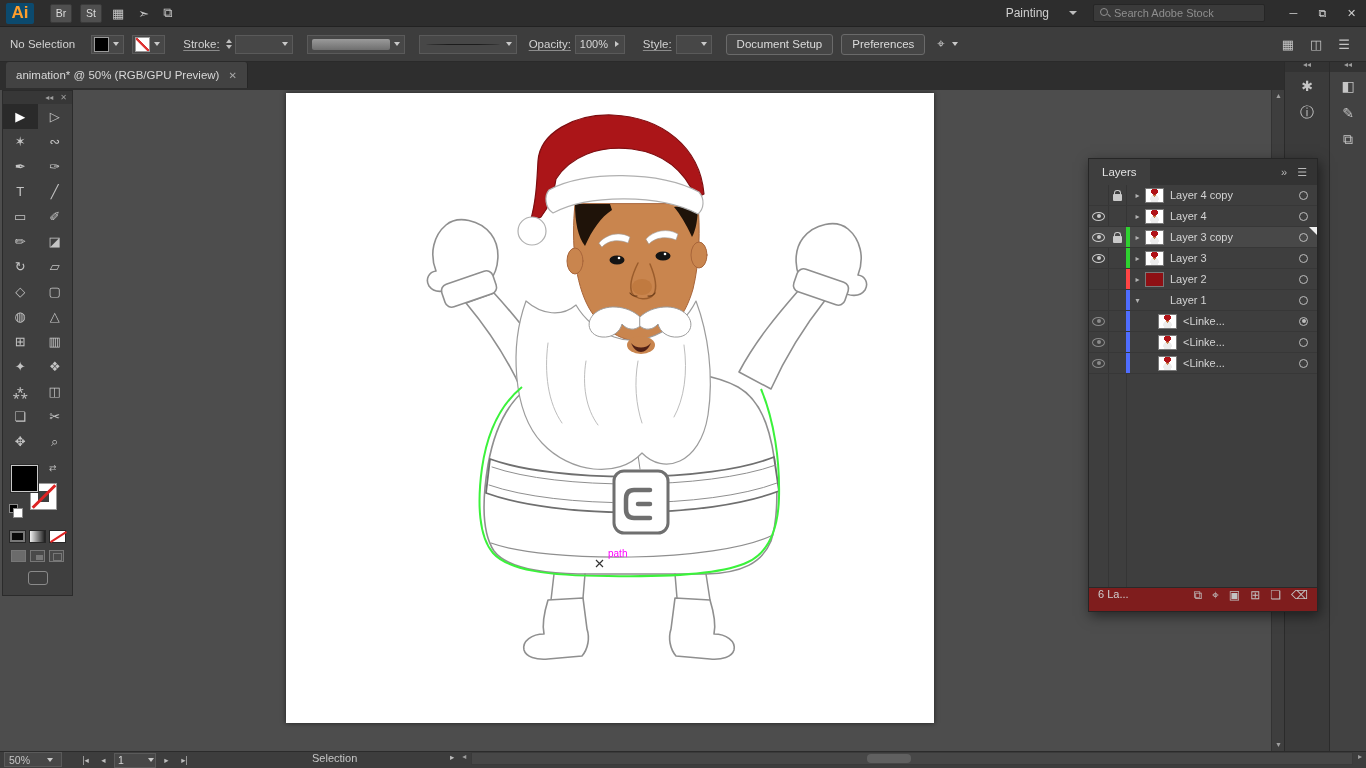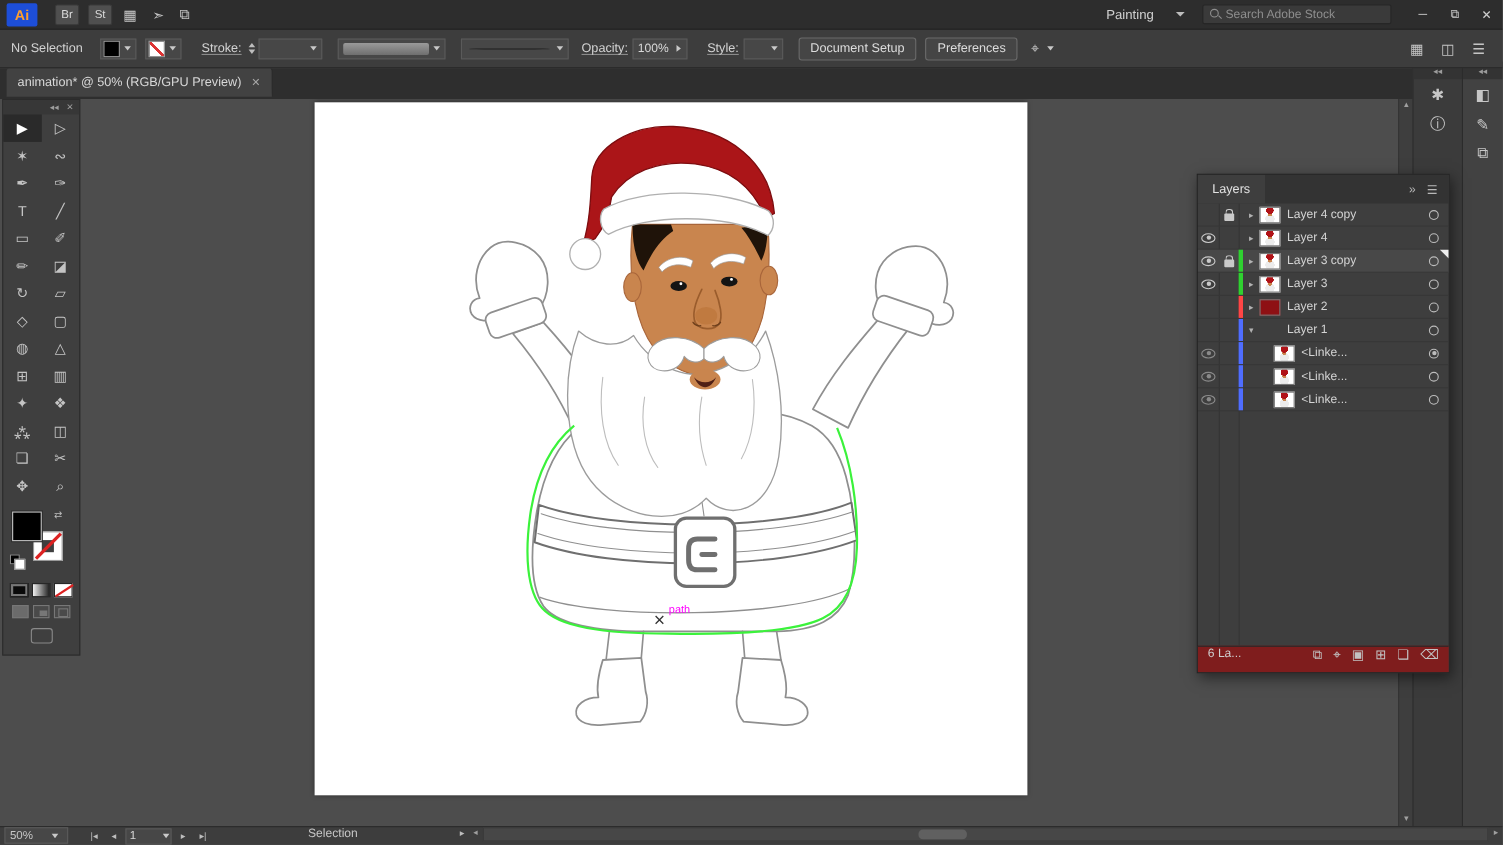--- a/index.html
+++ b/index.html
@@ -2,21 +2,21 @@
 <html style="--santa-red: #ab1518; --santa-red-dark: #7d0d10; --santa-skin: #c9854e; --santa-skin-shadow: #a8653a; --santa-hair: #1f1309; --outline-gray: #8f8f8f; --selection-green: #3bf23b; --label-magenta: #ff00ff; --layer-bar-green: #2fd130; --layer-bar-red: #ff4545; --layer-bar-blue: #4f6dff;"><head>
 <meta charset="utf-8">
 <style>
 *{margin:0;padding:0;box-sizing:border-box;font-family:"Liberation Sans",sans-serif;user-select:none}
 html,body{width:1366px;height:768px;overflow:hidden}
 body{background:#4d4d4d;font-size:12px;color:#c9c9c9;position:relative}
 #app{position:absolute;inset:0}
 
 
 .menubar{position:absolute;left:0;top:0;width:1366px;height:27px;background:#2d2d2d;border-bottom:1px solid #222;display:flex;align-items:center;z-index:30}
-.ai-logo{width:28px;height:21px;margin:0 8px 0 6px;background:#1d4ed8;color:#ff9e2c;font-weight:bold;font-size:13px;display:flex;align-items:center;justify-content:center;border-radius:2px}
+.ai-logo{width:28px;height:21px;margin:0 8px 0 6px;background:#0c4a6e;color:#ff9e2c;font-weight:bold;font-size:17px;display:flex;align-items:center;justify-content:center;border-radius:2px}
 .menus{display:flex}
 .menu-item{padding:0 10px;line-height:27px;font-size:12.5px;color:#d6d6d6;cursor:default}
 .mb-btn{margin-left:8px;width:22px;height:19px;background:#4f4f4f;border:1px solid #3a3a3a;border-radius:2px;color:#dcdcdc;font-size:10.5px;display:flex;align-items:center;justify-content:center}
 .mb-icons{display:flex;align-items:center;margin-left:10px;gap:14px}
 .mb-ico{color:#c4c4c4;font-size:13px}
 .spacer{flex:1}
 .workspace{display:flex;align-items:center;gap:20px;margin-right:16px;color:#d0d0d0;font-size:12px}
 .chev-down{width:0;height:0;border-left:4px solid transparent;border-right:4px solid transparent;border-top:4px solid #bdbdbd}
 .search{width:172px;height:18px;background:#3a3a3a;border:1px solid #262626;border-radius:2px;display:flex;align-items:center;margin-right:14px}
 .mag{width:10px;height:10px;position:relative;margin:0 4px 0 6px}
@@ -131,21 +131,21 @@
 .lf-icons{margin-left:auto;display:flex;gap:10px}
 .lf-ico{color:#c2c2c2;font-size:12px}
 
 
 .statusbar{position:absolute;left:0;top:751px;width:1366px;height:17px;background:#3d3d3d;border-top:1px solid #2b2b2b;display:flex;font-size:11px;color:#c6c6c6;z-index:30}
 .zoombox{width:58px;height:15px;margin-left:4px;background:#474747;border:1px solid #5a5a5a;display:flex;align-items:center;justify-content:space-between;padding:0 4px;font-size:10.5px}
 .nav{display:flex;align-items:center;gap:3px;margin-left:16px}
 .nbtn{min-width:15px;text-align:center;color:#bdbdbd;font-size:8.5px}
 .nbox{width:42px;height:15px;background:#474747;border:1px solid #5a5a5a;display:flex;align-items:center;justify-content:space-between;padding:0 3px}
 .nbox input{width:26px;background:transparent;border:none;outline:none;color:#d8d8d8;font-size:10.5px}
-.statustext{margin-left:88px;width:138px;white-space:nowrap}
+.statustext{margin-left:120px;width:138px;white-space:nowrap}
 .smenu{color:#bdbdbd;font-size:8.5px}
 .hscroll{flex:1;height:13px;margin:0 5px;background:#474747;border:1px solid #3a3a3a;position:relative}
 .hthumb{position:absolute;top:1px;bottom:1px;left:395px;width:44px;background:#606060;border-radius:4px}
 .harrow{color:#9f9f9f;font-size:8px}
 </style>
 </head>
 <body>
 
 <div id="app">
 

